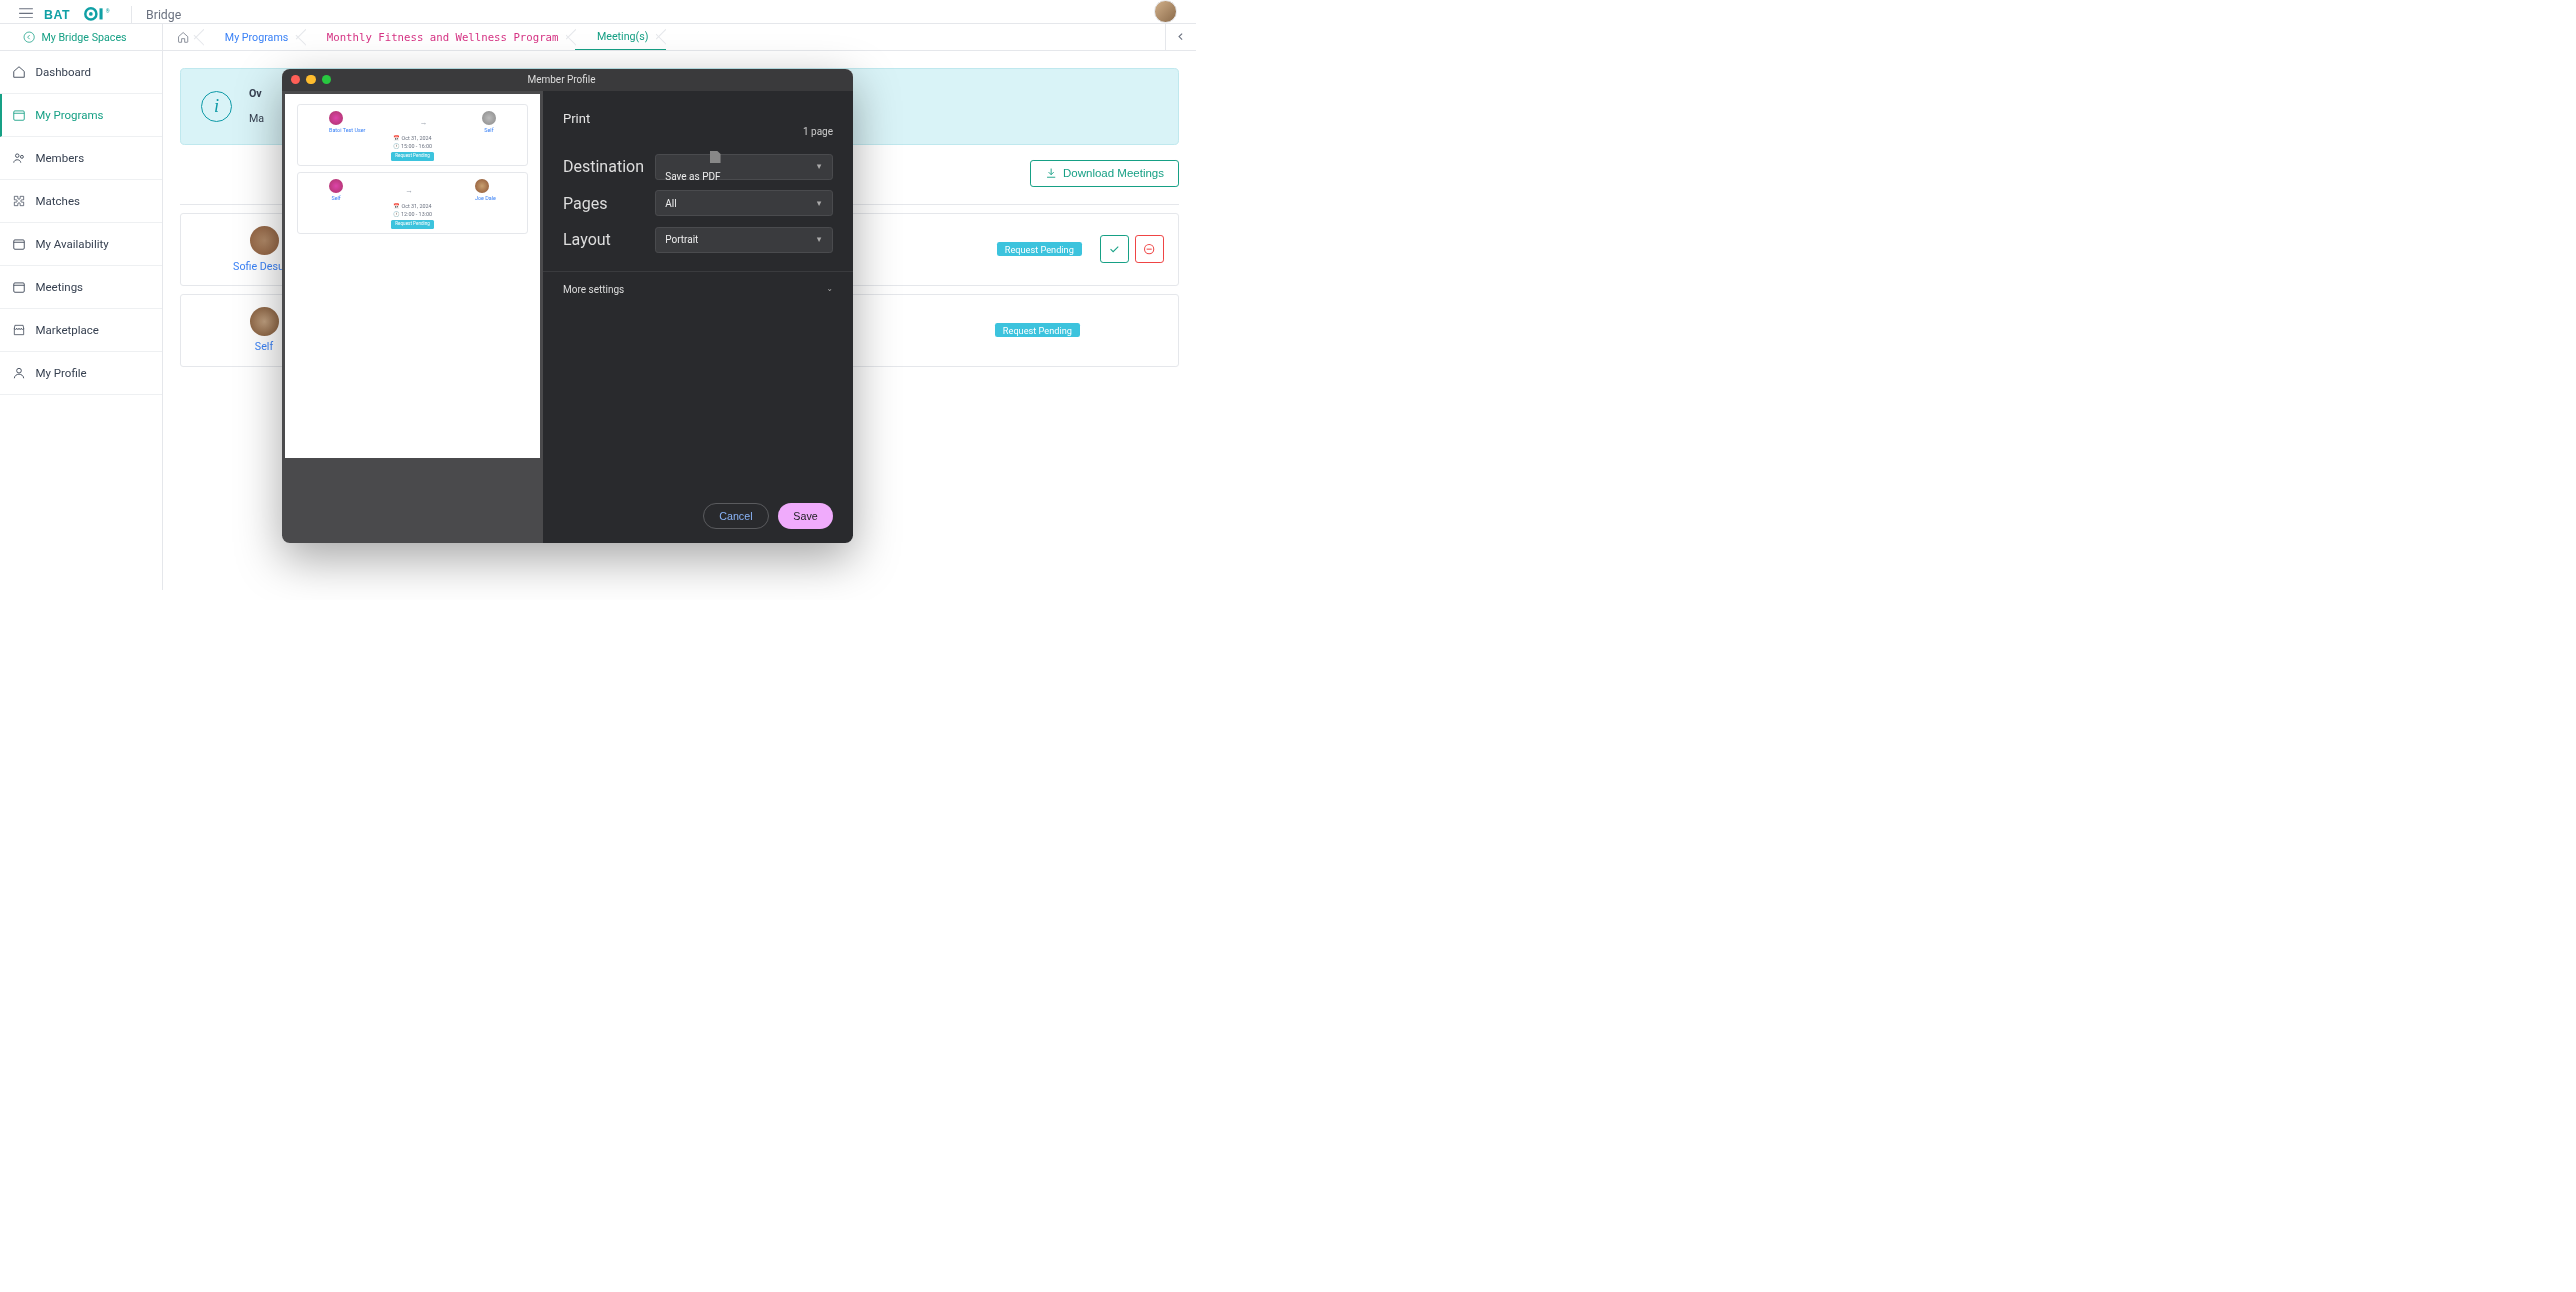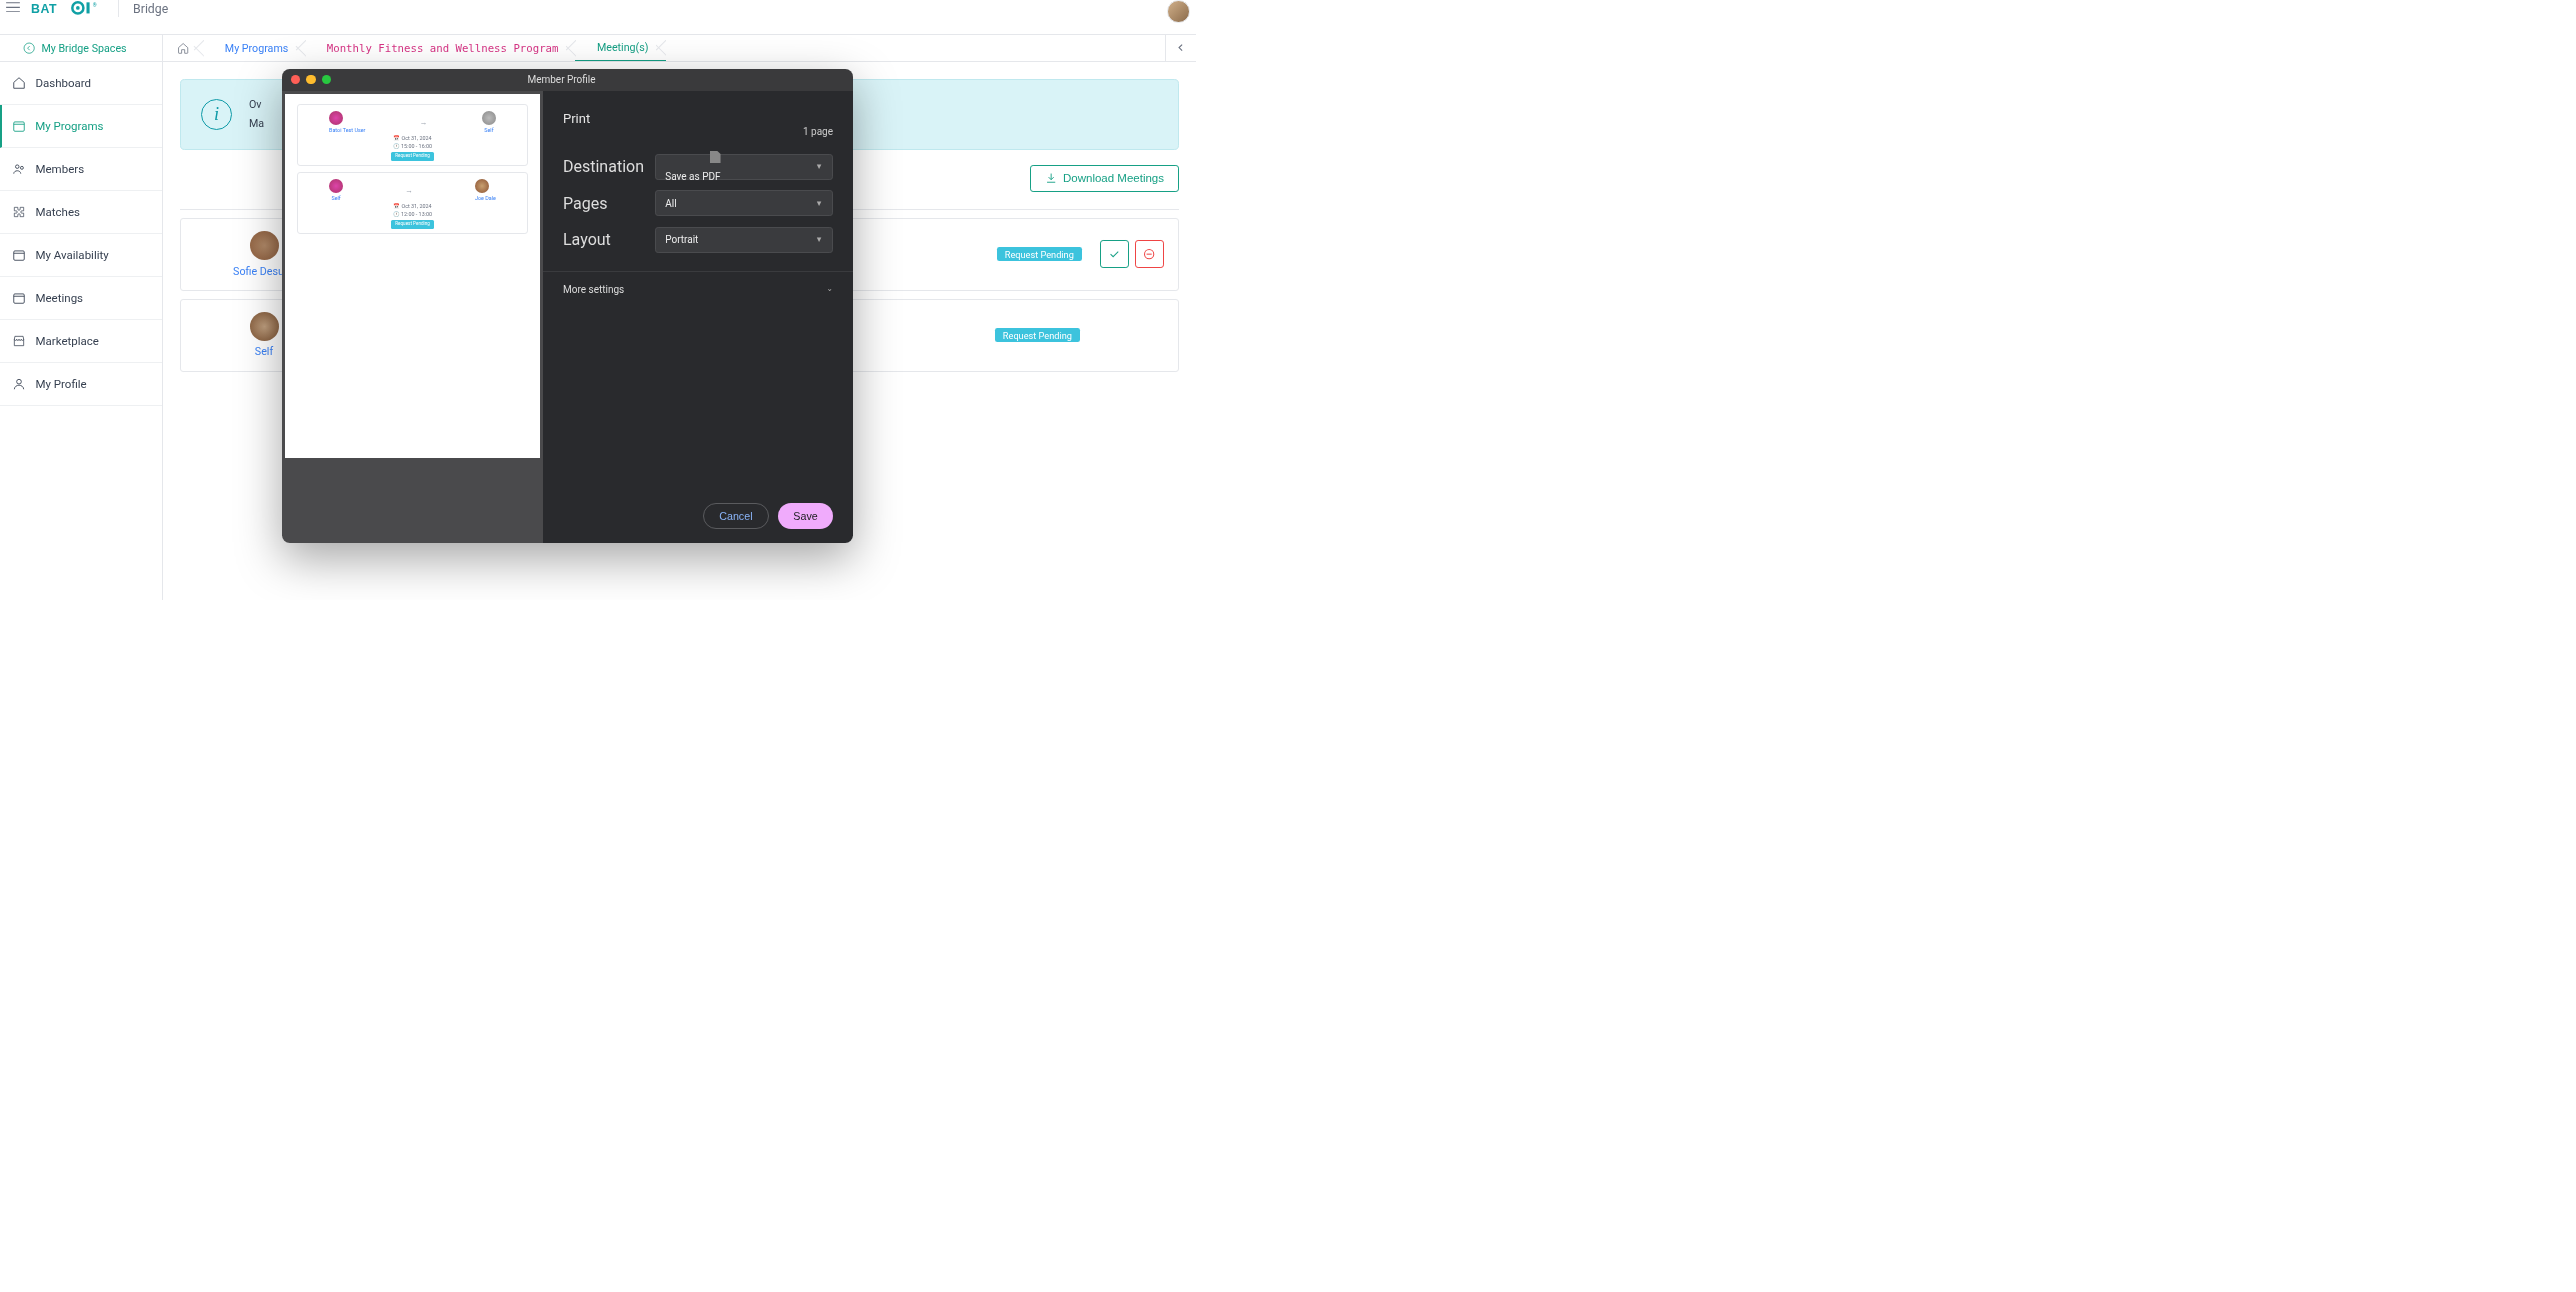--- a/index.html
+++ b/index.html
@@ -9,25 +9,25 @@
   color: #333;
   font-size: 10.7px;
   width: 1196px;
   height: 600px;
   overflow: hidden;
   position: relative;
 }
 
 
 .top-header {
-  height: 35px;
+  height: 24px;
   border-bottom: 0.8px solid #e5e7eb;
   display: flex;
-  align-items: flex-start;
-  padding: 0 6px;
+  align-items: flex-end;
+  padding: 0 19px;
   justify-content: space-between;
 }
 .top-header-left { display: flex; align-items: center; gap: 10.7px; }
 .hamburger { color: #6b7280; cursor: pointer; }
 .logo { height: 17px; color: #10a0a5; font-weight: 800; letter-spacing: 0.8px; display: flex; align-items: center; }
 .logo svg { height: 17px; }
 .divider-v { width: 0.8px; height: 17px; background: #e5e7eb; margin: 0 3.1px; }
 .app-name { color: #6b7280; font-size: 12.3px; }
 .avatar-top { width: 23px; height: 23px; border-radius: 50%; background: linear-gradient(135deg,#d1b08a,#8a6a4a); border: 1.5px solid #e5e7eb; }
 
@@ -174,21 +174,21 @@
   align-items:center;
   margin-bottom: 15.3px;
   color:#0e7490;
 }
 .info-banner .info-icon {
   width:31px;height:31px;border:1.5px solid #0e9aa7;border-radius:50%;
   display:flex;align-items:center;justify-content:center;
   font-family:Georgia,serif;font-style:italic;font-size:18.4px;color:#0e9aa7;
 }
 .info-banner .info-text { color:#374151; }
-.info-banner .info-title { font-weight:400; color:#374151; margin-bottom:6px; }
+.info-banner .info-title { font-weight:700; color:#374151; margin-bottom:12px; }
 
 .dl-row { display:flex; justify-content:flex-end; margin-bottom:10.7px; }
 .dl-btn {
   border:0.8px solid #16a085; color:#16a085; background:#fff;
   padding:6.1px 14px; border-radius:3.1px; display:flex; gap:6.1px; align-items:center;
   font-size:11.5px;
 }
 .tabline { border-bottom:0.8px solid #e5e7eb; height:7.7px; margin-bottom:0; }
 
 .meeting-card {

